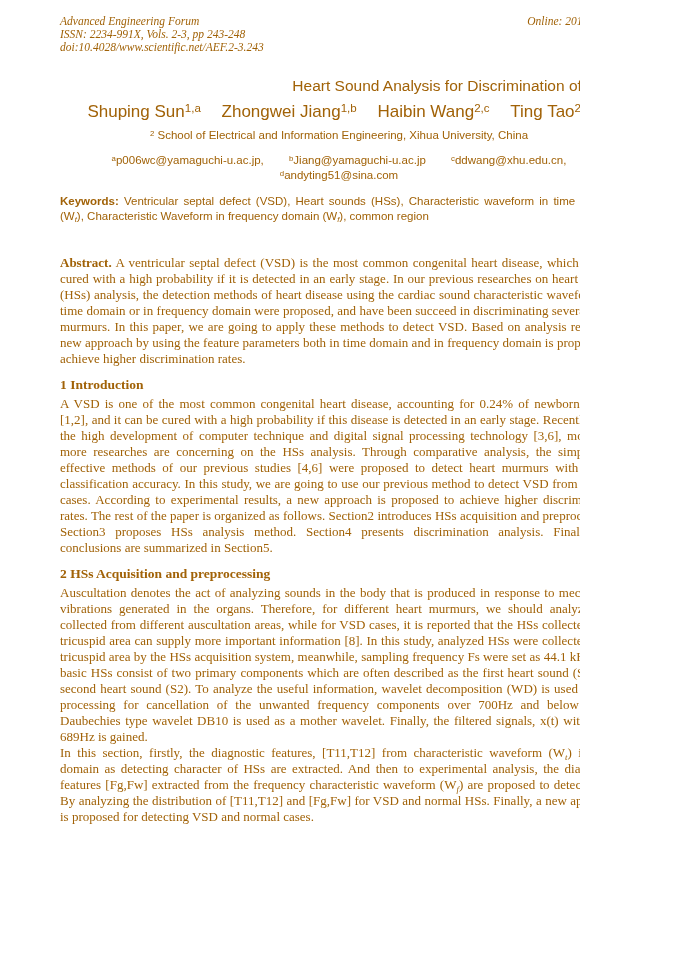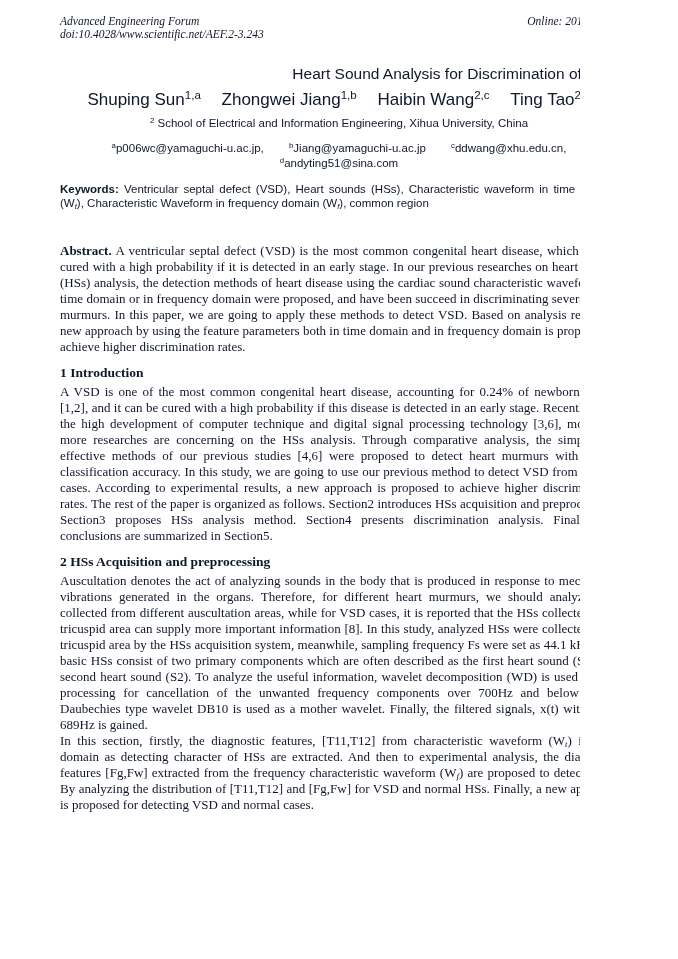--- a/index.html
+++ b/index.html
@@ -1,21 +1,21 @@
 <!DOCTYPE html>
 <html><head>
 <meta charset="utf-8">
 <style>
   html, body { margin: 0; padding: 0; background: #ffffff; }
   .page {
     position: relative;
     width: 580px;
     height: 959px;
     background: #ffffff;
-    color: #0f172a;
+    color: #a16207;
     overflow: hidden;
   }
   .content {
     position: absolute;
     left: 60px;
     top: 15px;
     width: 558px;
   }
   
   .jheader {
@@ -104,20 +104,21 @@
 <body>
 
 <div class="page">
   <div class="content">
 
     <div class="jheader">
       <div class="row1">
         <span>Advanced Engineering Forum</span>
         <span>Online: 2011-12-22</span>
       </div>
+      <div>ISSN: 2234-991X, Vols. 2-3, pp 243-248</div>
       <div>doi:10.4028/www.scientific.net/AEF.2-3.243</div>
     </div>
 
     <div class="title">Heart Sound Analysis for Discrimination of VSD</div>
 
     <div class="authors">
       <span class="author"><span>Shuping Sun</span><sup class="sup">1,a</sup></span>
       <span class="author"><span>Zhongwei Jiang</span><sup class="sup">1,b</sup></span>
       <span class="author"><span>Haibin Wang</span><sup class="sup">2,c</sup></span>
       <span class="author"><span>Ting Tao</span><sup class="sup">2,d</sup></span>

